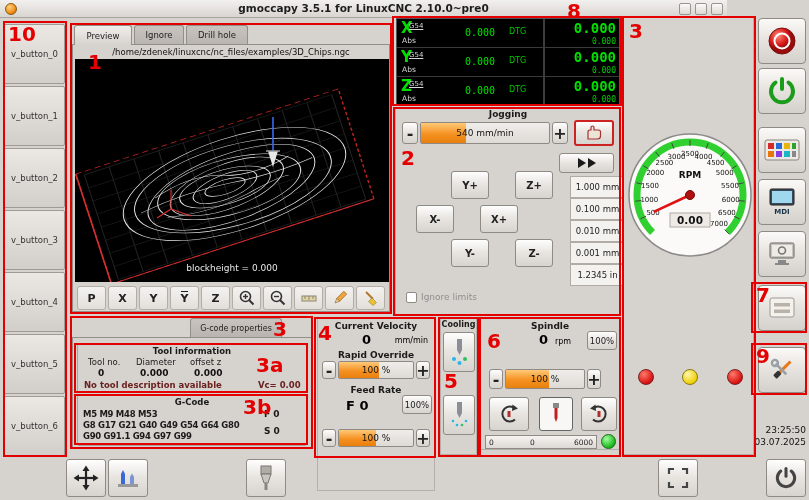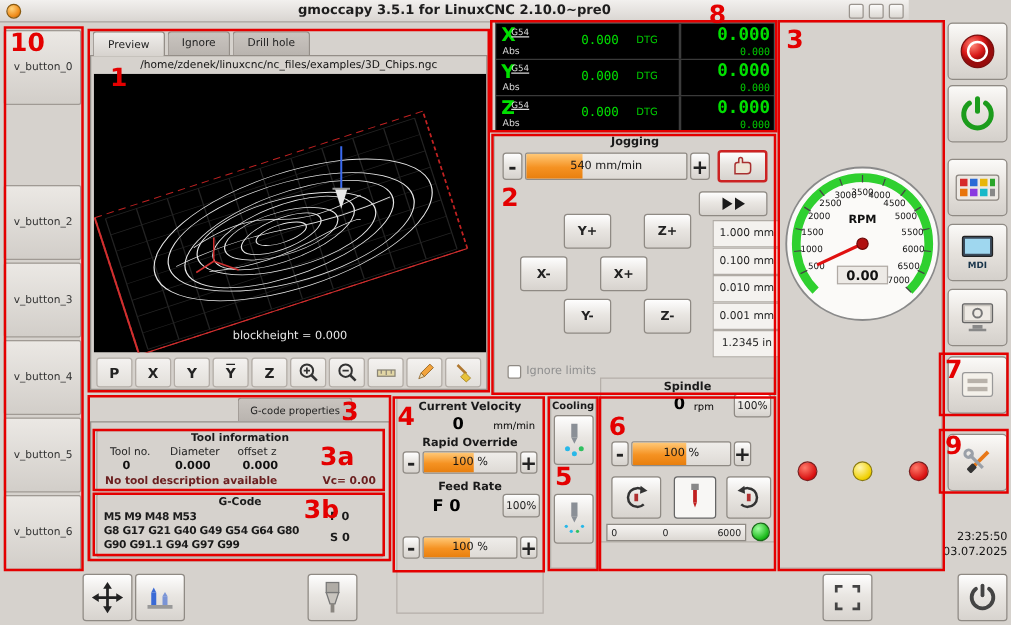--- a/index.html
+++ b/index.html
@@ -75,20 +75,21 @@
   <div id="titlebar">
     <div id="tb-logo"></div>
     <div id="tb-title">gmoccapy  3.5.1 for LinuxCNC 2.10.0~pre0</div>
     <div class="tb-ctl" style="right:36px"></div>
     <div class="tb-ctl" style="right:20px"></div>
     <div class="tb-ctl" style="right:4px"></div>
   </div>
 
   <div class="abs" style="left:3px;top:24px;width:62px;height:434px">
     <div class="sbtn" style="top:0px">v_button_0</div>
+    <div class="sbtn" style="top:62px">v_button_1</div>
     <div class="sbtn" style="top:124px">v_button_2</div>
     <div class="sbtn" style="top:186px">v_button_3</div>
     <div class="sbtn" style="top:248px">v_button_4</div>
     <div class="sbtn" style="top:310px">v_button_5</div>
     <div class="sbtn" style="top:372px">v_button_6</div>
   </div>
 
   <div class="abs" style="left:72px;top:25px;width:318px;height:288px">
     <div class="tab active" style="left:2px;width:58px">
         <span>Preview</span>
@@ -380,21 +381,21 @@
           <rect x="10" y="2" width="5" height="11" fill="#8a8f96"></rect>
           <polygon points="10,13 15,13 12.5,18" fill="#8a8f96"></polygon>
           <circle cx="6" cy="21" r="1.3" fill="#28b8e8"></circle>
           <circle cx="10" cy="25" r="1.3" fill="#28b8e8"></circle>
           <circle cx="15" cy="25" r="1.3" fill="#30c060"></circle>
           <circle cx="19" cy="21" r="1.3" fill="#28b8e8"></circle>
         </svg>
     </div>
   </div>
 
-  <div class="panel" style="left:480px;top:302px;width:140px;height:132px">
+  <div class="panel" style="left:480px;top:318px;width:140px;height:132px">
     <div class="ptitle" style="top:2px">Spindle</div>
     <span class="abs" style="left:58px;top:13px;font-size:13px;font-weight:bold">0</span>
     <span class="abs" style="left:74px;top:18px;font-size:8px">rpm</span>
     <div class="btn" style="left:106px;top:12px;width:30px;height:19px;font-size:8.5px">
         <span>100%</span>
       </div>
     <div class="btn" style="left:8px;top:50px;width:14px;height:20px;font-weight:bold">
         <span>-</span>
       </div>
     <div class="slider" style="left:24px;top:50px;width:80px;height:20px">

